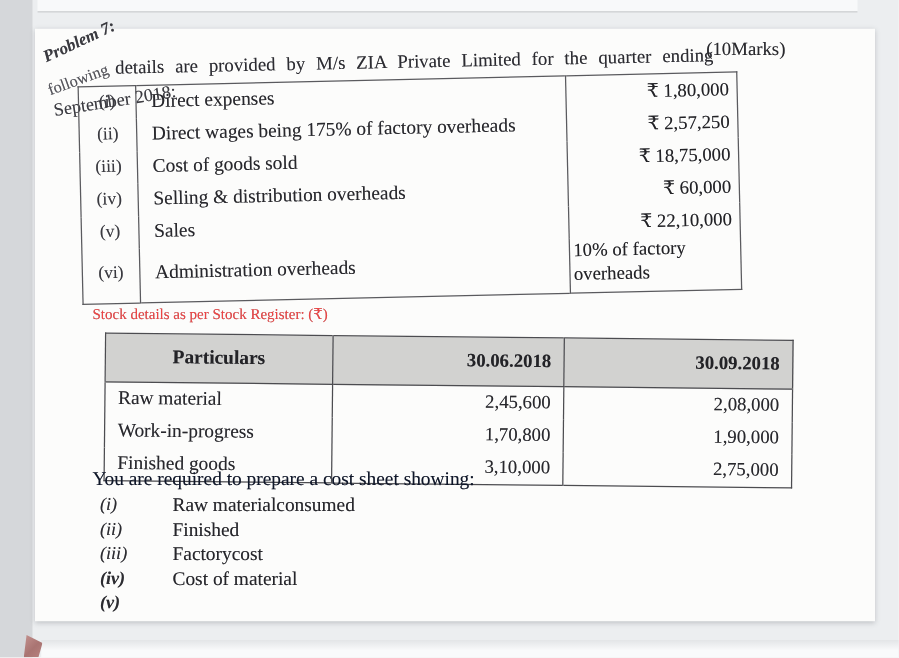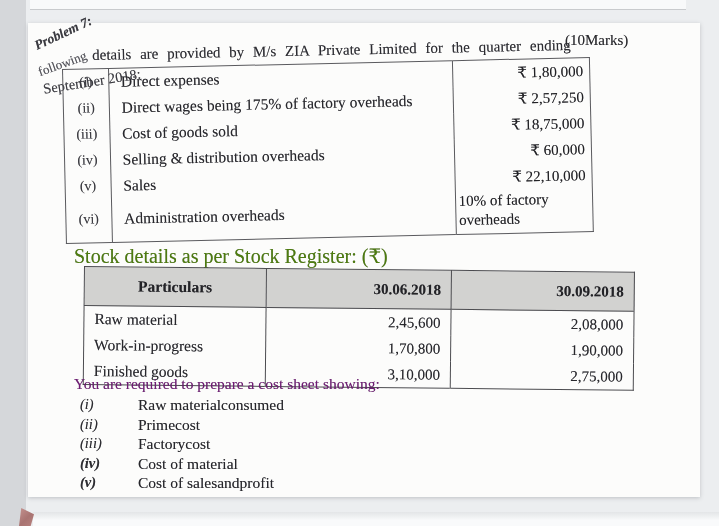--- a/index.html
+++ b/index.html
@@ -71,41 +71,41 @@
     width:127px;text-align:right;font-size:15px;padding-right:6px;color:#222226;
     border-left:1px solid #5a5a5e;white-space:nowrap;
   }
   .items-tbl tr:last-child .amt{
     text-align:left;padding-left:3px;padding-right:12px;
     white-space:normal;line-height:1.25;vertical-align:top;font-size:15px;
   }
   .items-tbl tr:last-child td{padding-bottom:4px;}
 
   
-  .stock-title{position:absolute;left:46px;top:221px;font-size:20px;color:#4d7c0f;}
+  .stock-title{position:absolute;left:46px;top:221px;font-size:12px;color:#ef4444;}
   .stock-tbl{
     position:absolute;left:56px;top:243px;width:551px;
     border-collapse:collapse;transform:rotate(.6deg);transform-origin:left top;
     border:1px solid #4c4c50;
   }
   .stock-tbl th{
     background:#d2d2d0;font-size:15.5px;font-weight:bold;height:36px;color:#232327;
     border-bottom:1px solid #4c4c50;
   }
   .stock-tbl th.c1{width:188px;text-align:center;border-right:1px solid #4c4c50;}
   .stock-tbl th.c2{width:183px;text-align:right;padding-right:10px;font-size:15px;border-right:1px solid #4c4c50;}
   .stock-tbl th.c3{width:180px;text-align:right;padding-right:10px;font-size:15px;}
   .stock-tbl td{height:24px;font-size:15.5px;color:#28282d;}
   .stock-tbl td.c1{padding-left:10px;border-right:1px solid #4c4c50;}
   .stock-tbl td.c2{text-align:right;padding-right:10px;font-size:15px;border-right:1px solid #4c4c50;}
   .stock-tbl td.c3{text-align:right;padding-right:10px;font-size:15px;}
   .ink-dot{position:absolute;left:89px;top:250px;width:3px;height:3px;background:#3a3a3e;border-radius:50%;}
 
   
-  .req-intro{position:absolute;left:46px;top:352px;font-size:15.5px;color:#701a75;}
+  .req-intro{position:absolute;left:46px;top:352px;font-size:15.5px;color:#0f172a;}
   .req-list{position:absolute;left:52px;top:372px;}
   .req-item{display:flex;line-height:19.5px;}
   .req-num{
     width:58px;font-style:italic;font-size:14.5px;color:#2c2c31;flex:none;
   }
   .req-item:nth-child(4) .req-num,
   .req-item:nth-child(5) .req-num{font-weight:bold;}
   .req-label{font-size:15.5px;color:#26262b;text-align:right;}
 </style>
 </head>
@@ -188,29 +188,28 @@
     </table>
 
   <div class="req-intro">You are required to prepare a cost sheet showing:</div>
   <div class="req-list">
     <div class="req-item">
       <span class="req-num">(i)</span>
       <span class="req-label">Raw materialconsumed</span>
     </div>
     <div class="req-item">
       <span class="req-num">(ii)</span>
-      <span class="req-label">Primecost</span>
+      <span class="req-label">Finished</span>
     </div>
     <div class="req-item">
       <span class="req-num">(iii)</span>
       <span class="req-label">Factorycost</span>
     </div>
     <div class="req-item">
       <span class="req-num">(iv)</span>
       <span class="req-label">Cost of material</span>
     </div>
     <div class="req-item">
       <span class="req-num">(v)</span>
-      <span class="req-label">Cost of salesandprofit</span>
     </div>
   </div>
 
 </div>
 
 </body></html>

